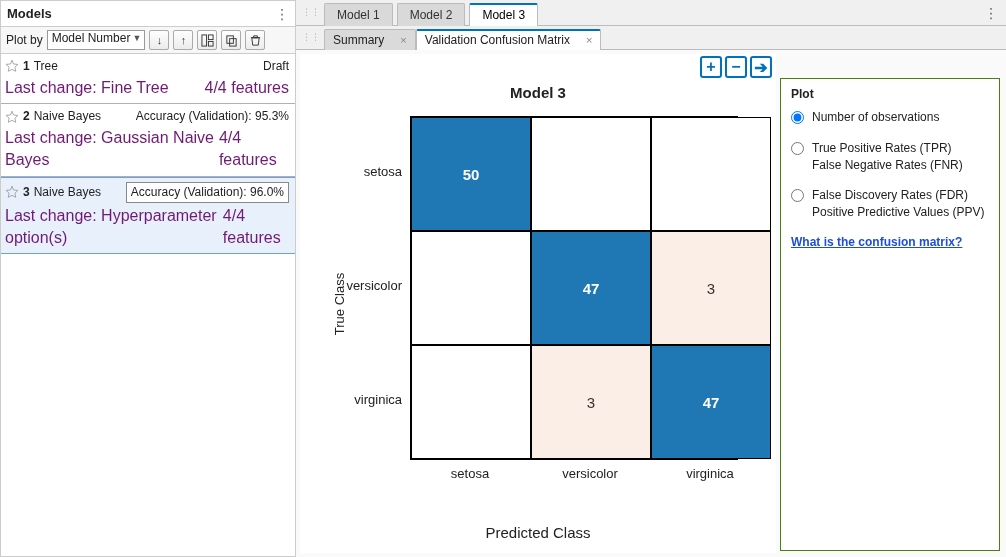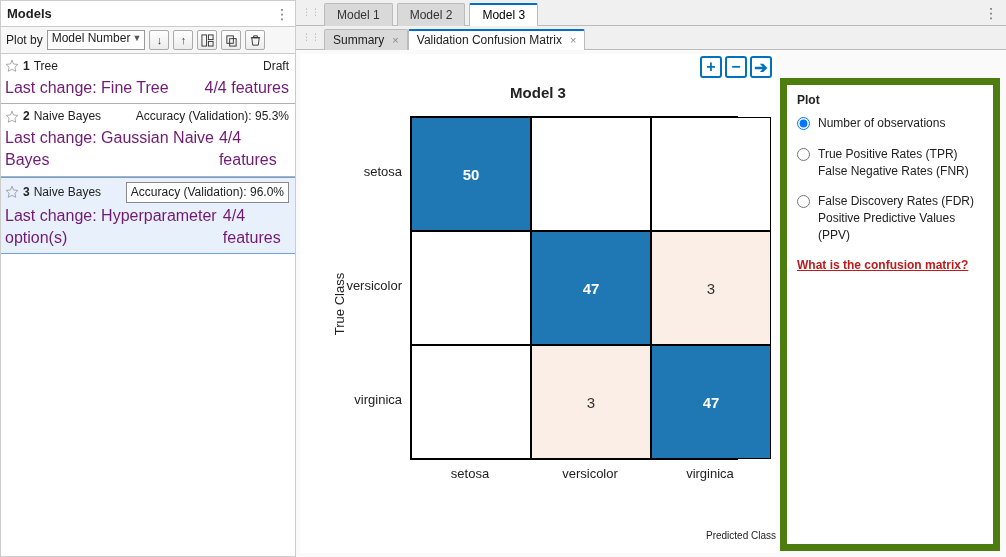--- a/index.html
+++ b/index.html
@@ -152,21 +152,21 @@
   height: 24px;
   padding-left: 6px;
 }
 .sub-tab {
   padding: 3px 8px;
   border: 1px solid #bbb;
   border-bottom: none;
   background: #dadada;
   border-radius: 2px 2px 0 0;
   font-size: 12px;
-  display: flex; align-items: center; gap: 8px;
+  display: flex; align-items: center; gap: 16px;
   cursor: pointer;
   margin-top: 3px;
 }
 .sub-tab.active {
   background: #fff;
   border-top: 2px solid #0072bd;
   padding-top: 2px;
 }
 .close-x { color: #888; font-size: 11px; cursor: pointer; }
 
@@ -209,22 +209,22 @@
 .y-axis-label {
   position: absolute;
   left: 8px; top: 50%;
   transform: translateY(-50%) rotate(-90deg);
   transform-origin: center;
   font-size: 13px;
 }
 .x-axis-label {
   position: absolute;
   bottom: 12px; left: 0; right: 0;
-  text-align: right;
-  font-size: 10px;
+  text-align: center;
+  font-size: 15px;
 }
 
 .matrix-wrap {
   position: absolute;
   top: 54px; bottom: 50px;
   left: 50px; right: 10px;
 }
 .matrix {
   position: relative;
   margin-left: 60px;
@@ -256,35 +256,35 @@
   position: absolute;
   top: calc(100% + 6px);
   text-align: center;
   font-size: 13px;
   width: 120px;
 }
 
 
 .options-panel {
   width: 220px;
-  border: 7px solid #4d7c0f;
+  border: 1px solid #4d7c0f;
   background: #fff;
   margin: 28px 6px 6px 0;
   padding: 8px 10px;
   font-size: 12px;
 }
 .options-title { font-weight: bold; margin-bottom: 8px; }
 .radio-row {
   display: flex; align-items: flex-start; gap: 8px;
   margin-bottom: 14px;
 }
 .radio-row input { margin-top: 2px; }
 .radio-lines div { line-height: 1.4; }
 .help-link {
-  color: #b91c1c; text-decoration: underline;
+  color: #1d4ed8; text-decoration: underline;
   font-weight: bold;
   cursor: pointer;
   margin-top: 36px;
 }
 </style>
 </head>
 <body>
 
 <div class="left-panel">
   <div class="panel-header">

